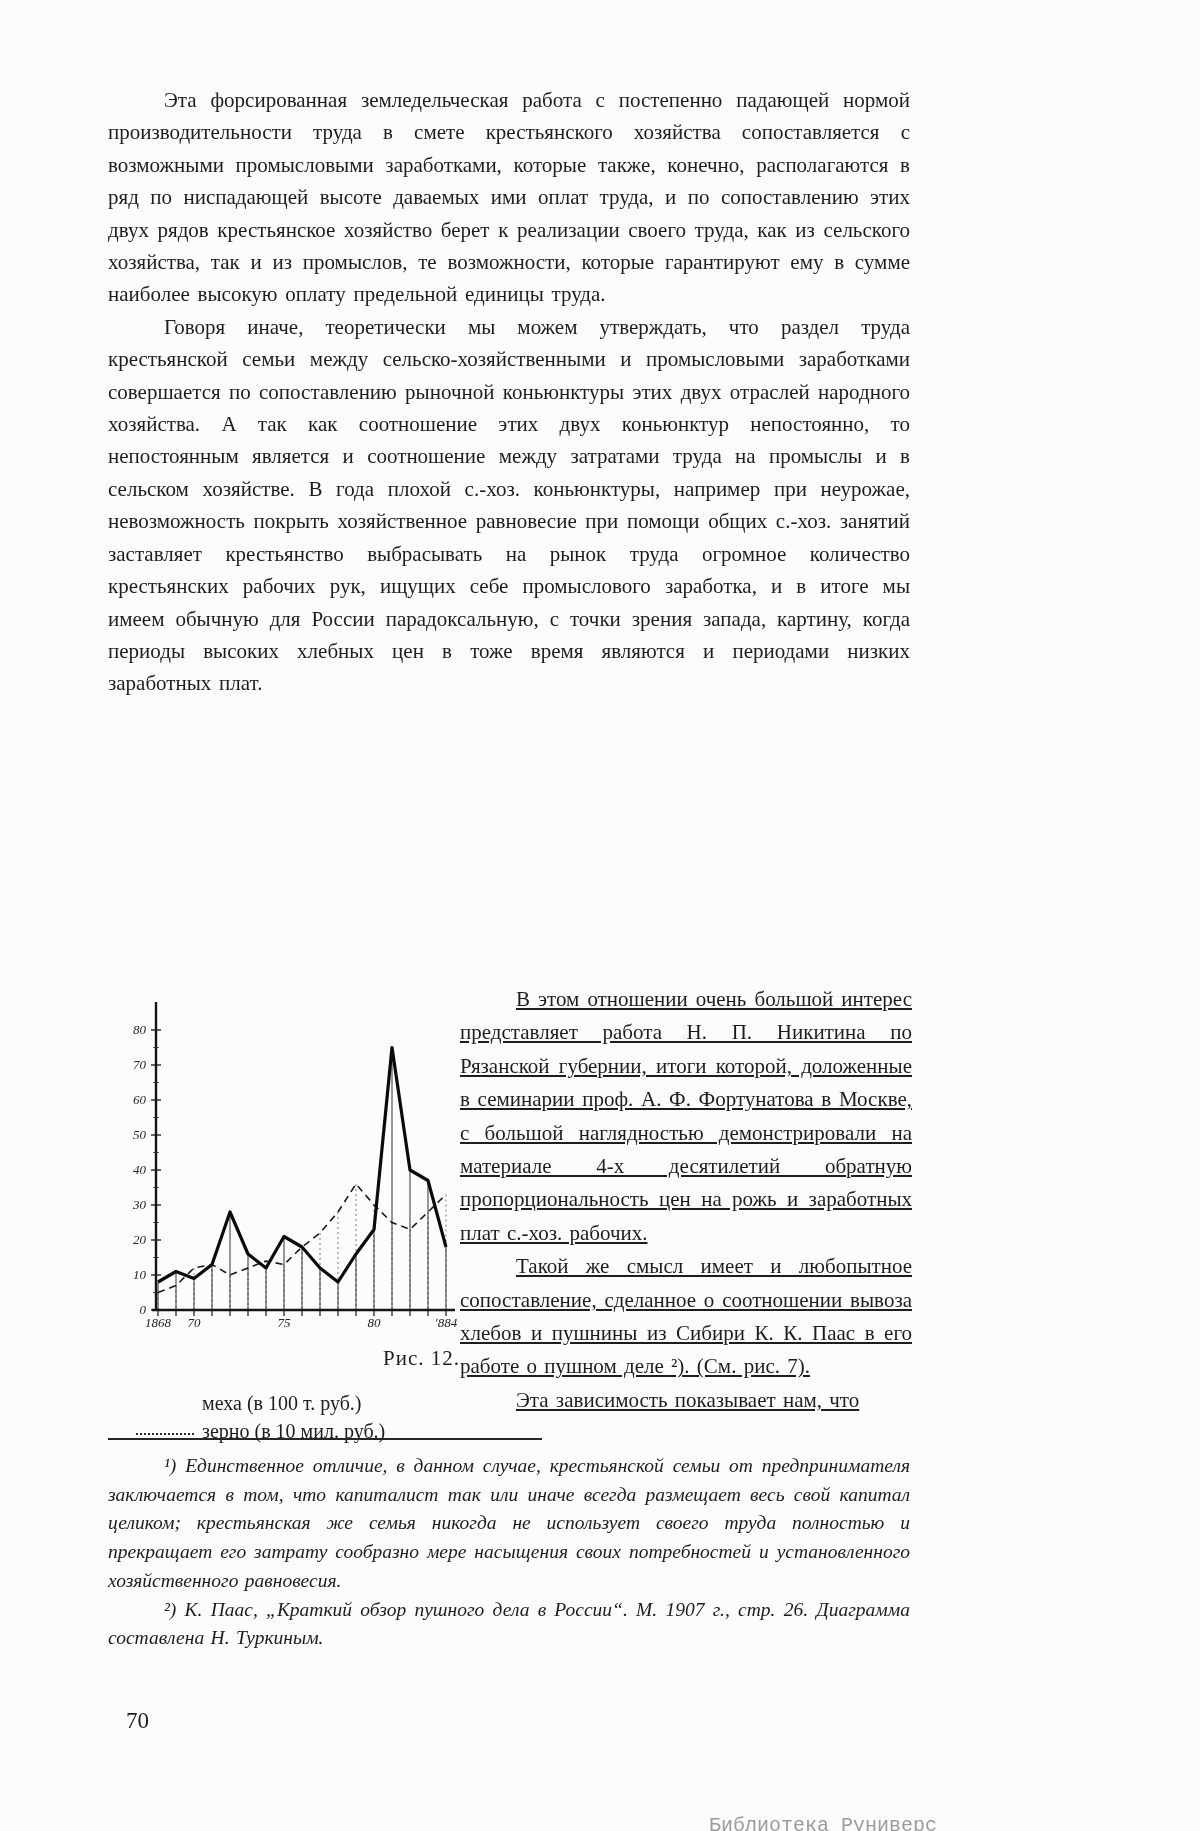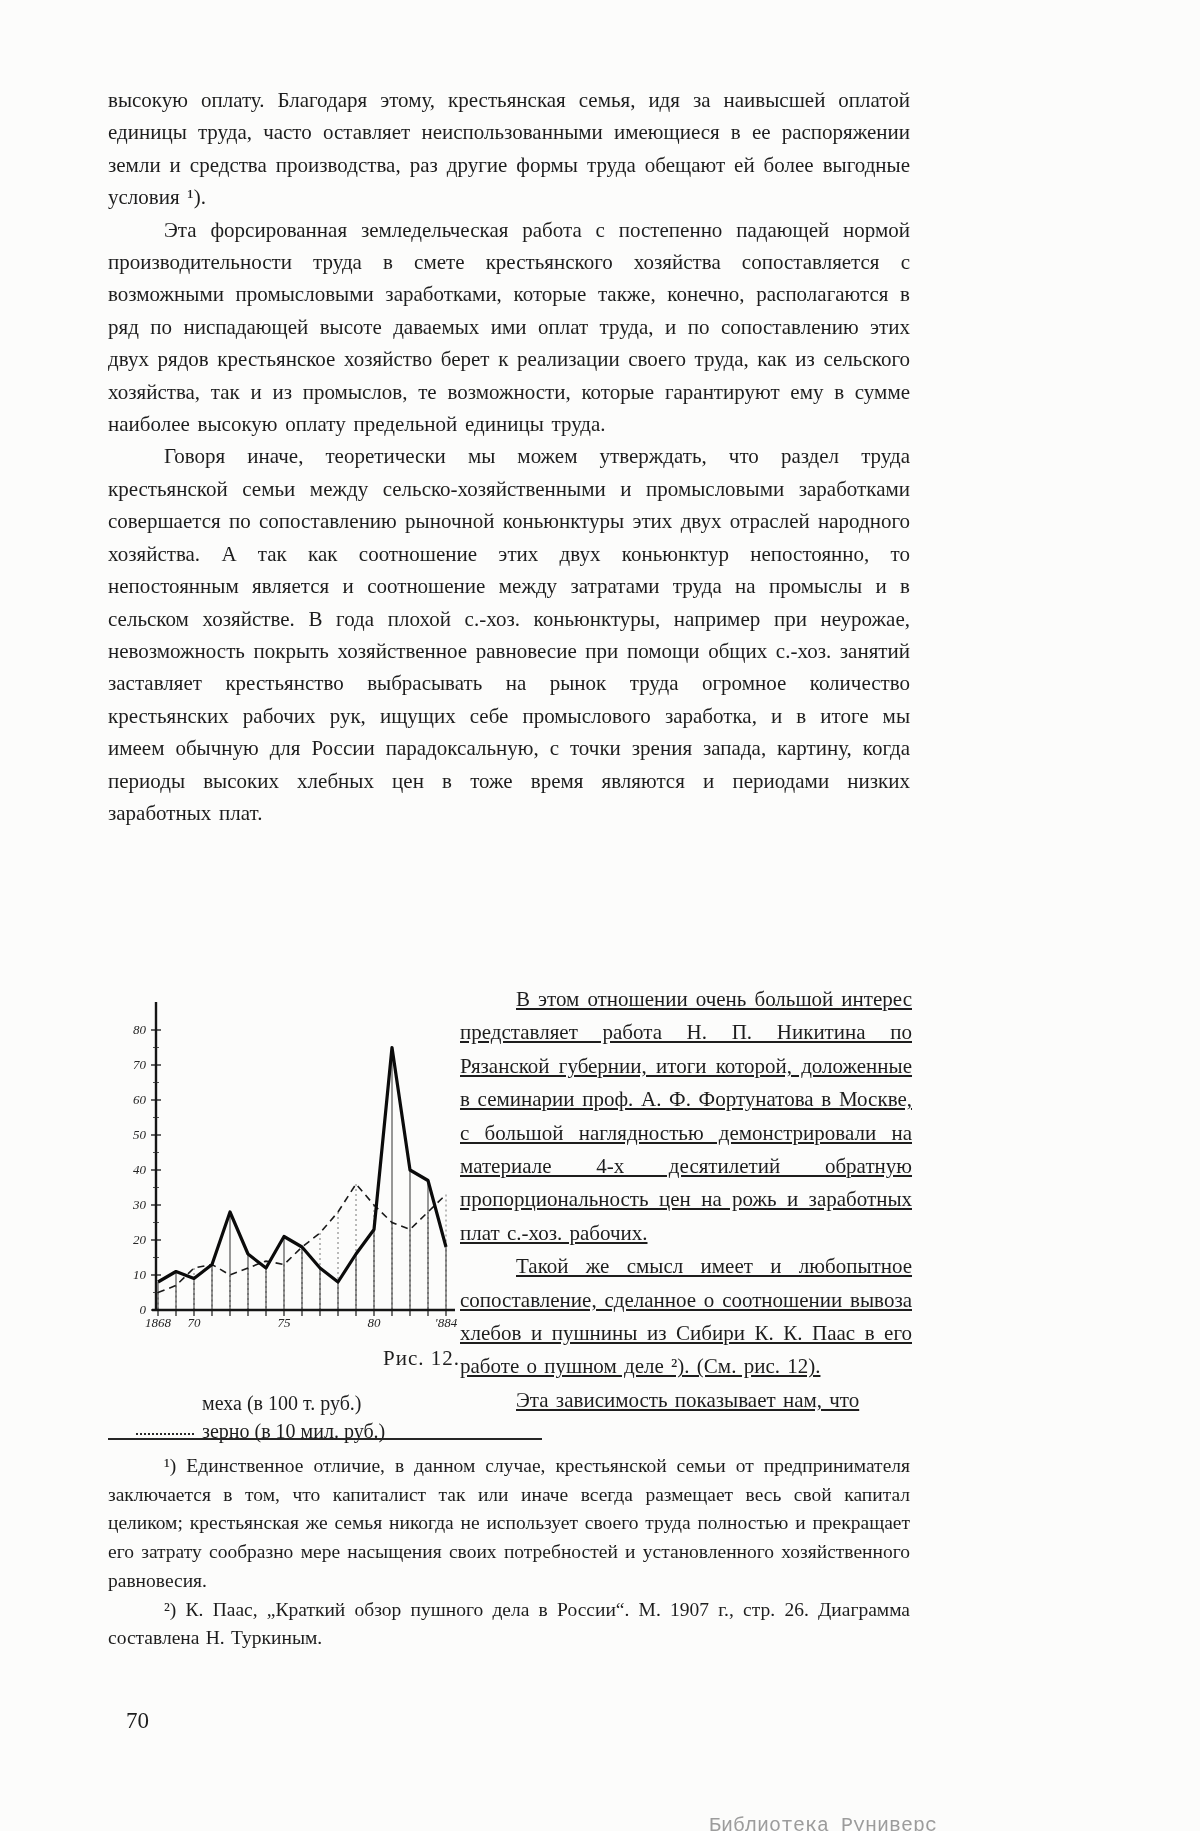--- a/index.html
+++ b/index.html
@@ -24,35 +24,34 @@
   .figcap{text-align:right;font-size:21px;margin-top:12px;letter-spacing:1px;}
   .legend{font-size:20px;margin-top:18px;padding-left:28px;line-height:28px;}
   .legend-row{white-space:nowrap;}
   .mark{display:inline-block;width:58px;height:2px;vertical-align:middle;margin-right:8px;}
   .mark.dashed{border-bottom:2px dotted #2a2a2a;}
   .footrule{position:absolute;left:108px;top:1438px;width:434px;border-top:2px solid #262626;}
   .footnotes{
     position:absolute;left:108px;top:1452px;width:802px;
     font-size:19.5px;line-height:28.7px;text-align:justify;word-spacing:1.5px;
   }
-  .footnotes p{margin:0;text-indent:56px;}
+  .footnotes p{margin:0;text-indent:56px;font-style:italic;}
   .pagenum{position:absolute;left:126px;top:1708px;font-size:23px;}
   .watermark{
     position:absolute;top:1814px;right:263px;font-size:20px;color:#9c9c9c;
     font-family:Liberation Mono, monospace;
   }
   svg text{font-family:"Liberation Serif","DejaVu Serif",serif;}
 </style>
 </head>
 <body>
 
 <div id="page">
 
   <div class="main">
-    <p class="noindent">высокую оплату. Благодаря этому, крестьянская семья, идя за наивысшей оплатой единицы труда, часто оставляет неиспользованными имеющиеся в ее распоряжении земли и средства производства, раз другие формы труда обещают ей более выгодные условия ¹).</p>
     <p>Эта форсированная земледельческая работа с постепенно падающей нормой производительности труда в смете крестьянского хозяйства сопоставляется с возможными промысловыми заработками, которые также, конечно, располагаются в ряд по ниспадающей высоте даваемых ими оплат труда, и по сопоставлению этих двух рядов крестьянское хозяйство берет к реализации своего труда, как из сельского хозяйства, так и из промыслов, те возможности, которые гарантируют ему в сумме наиболее высокую оплату предельной единицы труда.</p>
     <p>Говоря иначе, теоретически мы можем утверждать, что раздел труда крестьянской семьи между сельско-хозяйственными и промысловыми заработками совершается по сопоставлению рыночной коньюнктуры этих двух отраслей народного хозяйства. А так как соотношение этих двух коньюнктур непостоянно, то непостоянным является и соотношение между затратами труда на промыслы и в сельском хозяйстве. В года плохой с.-хоз. коньюнктуры, например при неурожае, невозможность покрыть хозяйственное равновесие при помощи общих с.-хоз. занятий заставляет крестьянство выбрасывать на рынок труда огромное количество крестьянских рабочих рук, ищущих себе промыслового заработка, и в итоге мы имеем обычную для России парадоксальную, с точки зрения запада, картину, когда периоды высоких хлебных цен в тоже время являются и периодами низких заработных плат.</p>
   </div>
 
   <div class="cols">
 
     <div class="fig">
       <svg width="352" height="348" viewBox="0 0 352 348">
           <line x1="50" y1="310.5" x2="50" y2="328" stroke="#555" stroke-width="0.8" stroke-dasharray="2 3"></line>
           <line x1="68" y1="303.5" x2="68" y2="328" stroke="#555" stroke-width="0.8" stroke-dasharray="2 3"></line>
@@ -147,21 +146,21 @@
           <span class="mark solid"></span><span>меха (в 100 т. руб.)</span>
         </div>
         <div class="legend-row">
           <span class="mark dashed"></span><span>зерно (в 10 мил. руб.)</span>
         </div>
       </div>
     </div>
 
     <div class="aside">
       <p>В этом отношении очень большой интерес представляет работа Н. П. Никитина по Рязанской губернии, итоги которой, доложенные в семинарии проф. А. Ф. Фортунатова в Москве, с большой наглядностью демонстрировали на материале 4-х десятилетий обратную пропорциональность цен на рожь и заработных плат с.-хоз. рабочих.</p>
-      <p>Такой же смысл имеет и любопытное сопоставление, сделанное о соотношении вывоза хлебов и пушнины из Сибири К. К. Паас в его работе о пушном деле ²). (См. рис. 12).</p>
+      <p>Такой же смысл имеет и любопытное сопоставление, сделанное о соотношении вывоза хлебов и пушнины из Сибири К. К. Паас в его работе о пушном деле ²). (См. рис. 7).</p>
       <p>Эта зависимость показывает нам, что</p>
     </div>
 
   </div>
 
   <div class="footrule"></div>
 
   <div class="footnotes">
     <p>¹) Единственное отличие, в данном случае, крестьянской семьи от предпринимателя заключается в том, что капиталист так или иначе всегда размещает весь свой капитал целиком; крестьянская же семья никогда не использует своего труда полностью и прекращает его затрату сообразно мере насыщения своих потребностей и установленного хозяйственного равновесия.</p>
     <p>²) К. Паас, „Краткий обзор пушного дела в России“. М. 1907 г., стр. 26. Диаграмма составлена Н. Туркиным.</p>

